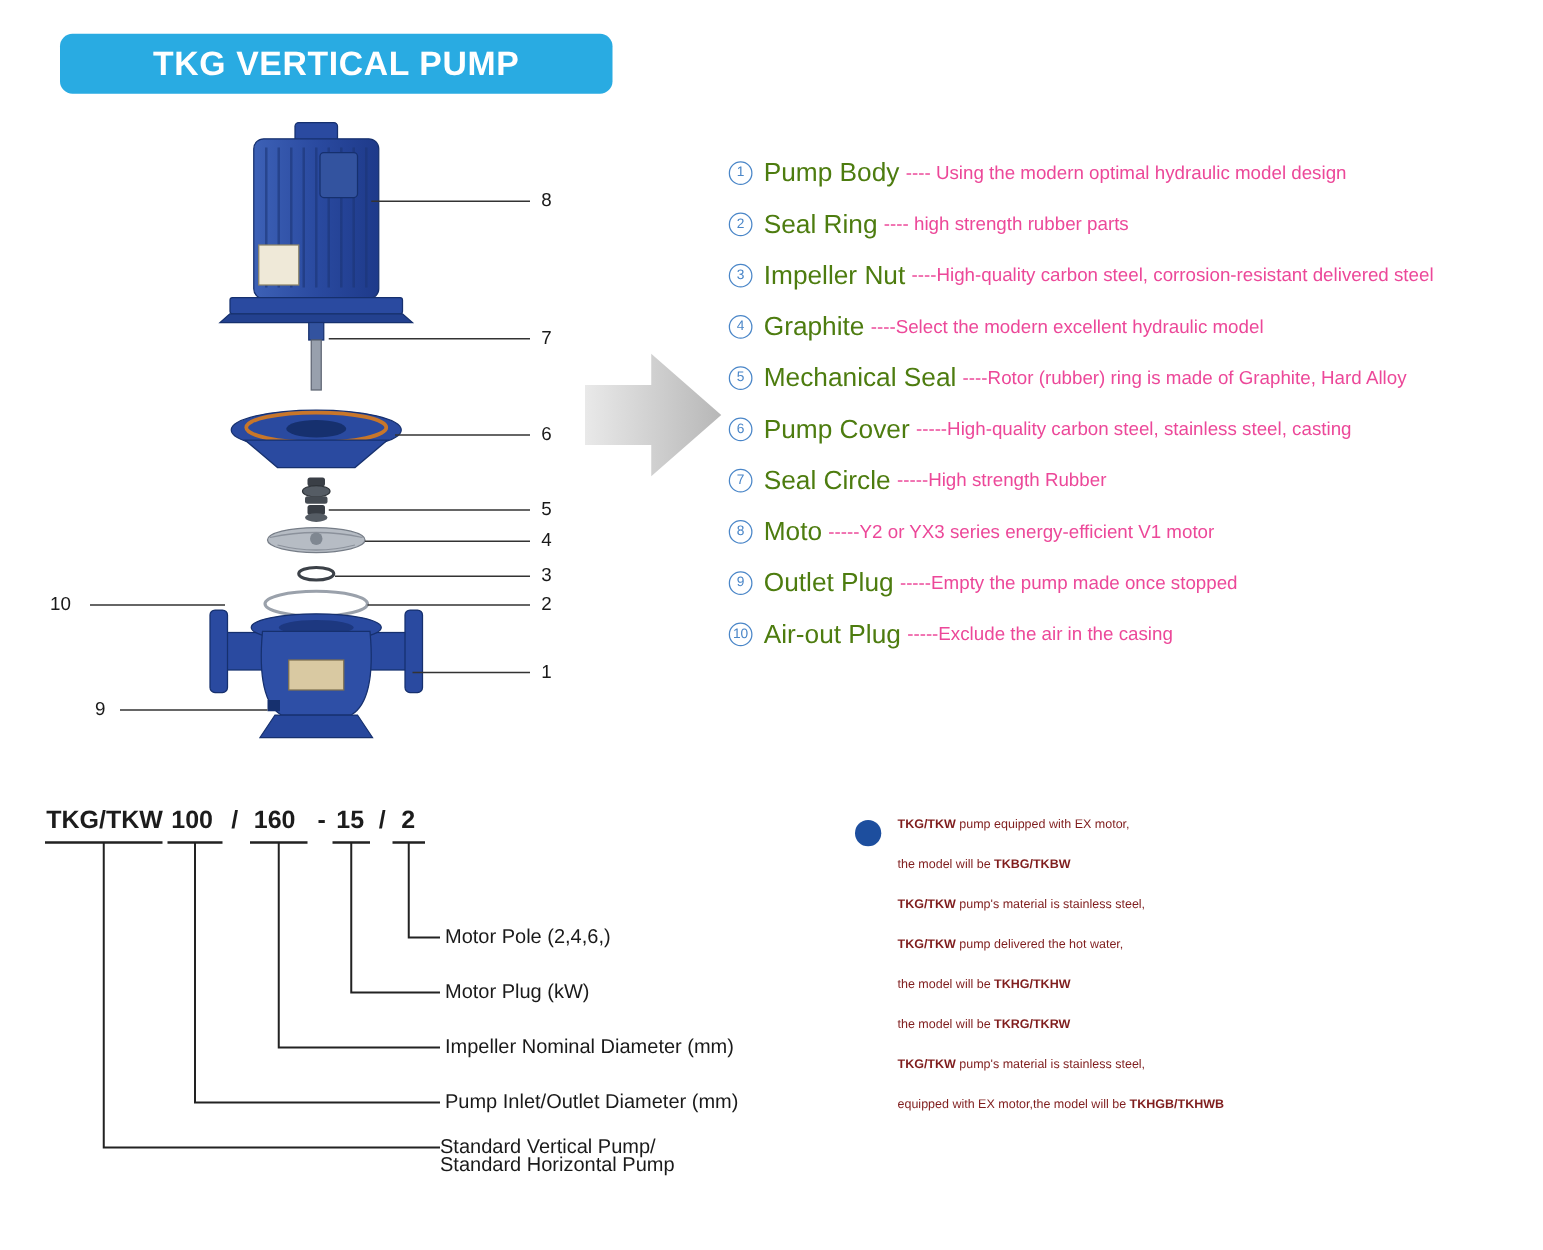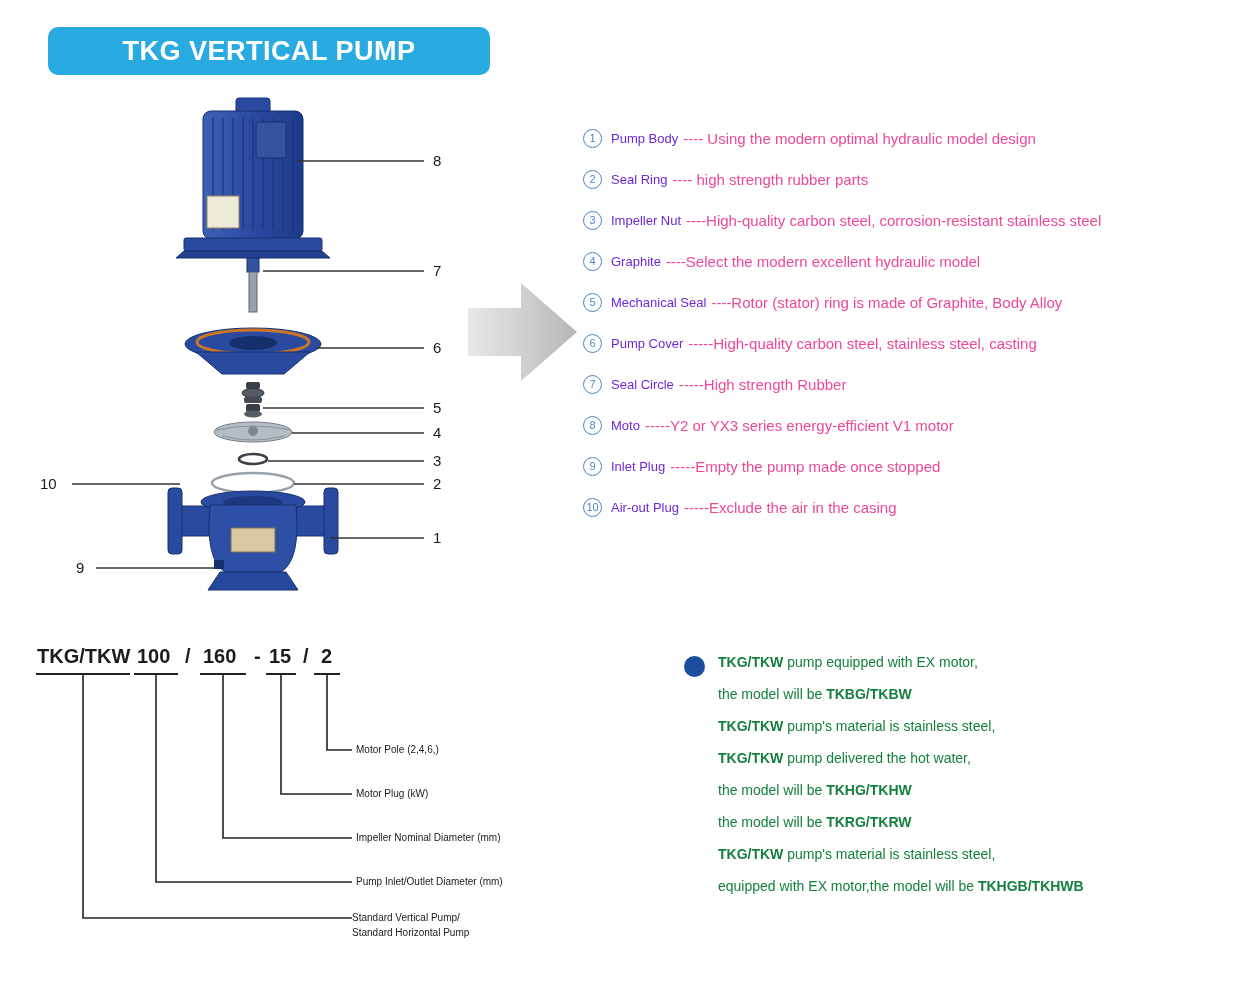--- a/index.html
+++ b/index.html
@@ -11,30 +11,30 @@
   .banner h1 { color:#ffffff; font-size:27px; font-weight:700; letter-spacing:.5px; }
 
   .art { position:absolute; left:0; top:0; width:1234px; height:1000px; }
 
   .co { position:absolute; font-size:15px; color:#1a1a1a; }
 
   .parts { position:absolute; left:583px; top:118px; width:651px; }
   .part-row { display:flex; align-items:center; height:41px; white-space:nowrap; font-size:15px; }
   .badge { flex:0 0 auto; width:19px; height:19px; border:1.4px solid #4a86c8; border-radius:50%;
            color:#4a86c8; font-size:11px; line-height:17px; text-align:center; margin-right:9px; }
-  .pname { color:#6d28d9; margin-right:5px; font-size:13px; }
+  .pname { color:#4d7c0f; margin-right:5px; font-size:21px; }
   .pdesc { color:#ec4899; }
 
   .tok { position:absolute; top:645px; font-size:20px; font-weight:700; color:#1c1c1c; }
-  .mlabel { position:absolute; font-size:10px; line-height:15px; color:#1a1a1a; white-space:pre-line; }
+  .mlabel { position:absolute; font-size:16px; line-height:15px; color:#1a1a1a; white-space:pre-line; }
 
   .bullet { position:absolute; left:684px; top:656px; width:21px; height:21px;
             border-radius:50%; background:#1d4e9e; }
   .notes { position:absolute; left:718px; top:654px; width:480px; }
-  .note-line { height:32px; font-size:14px; color:#15803d; white-space:nowrap; }
+  .note-line { height:32px; font-size:10px; color:#7f1d1d; white-space:nowrap; }
   .nb { font-weight:700; }
 </style>
 </head>
 <body>
 
 <div class="page">
 
   <div class="banner">
     <h1>TKG VERTICAL PUMP</h1>
   </div>
@@ -147,50 +147,50 @@
       <span class="pdesc">---- Using the modern optimal hydraulic model design</span>
     </div>
     <div class="part-row">
       <span class="badge">2</span>
       <span class="pname">Seal Ring</span>
       <span class="pdesc">---- high strength rubber parts</span>
     </div>
     <div class="part-row">
       <span class="badge">3</span>
       <span class="pname">Impeller Nut</span>
-      <span class="pdesc">----High-quality carbon steel, corrosion-resistant stainless steel</span>
+      <span class="pdesc">----High-quality carbon steel, corrosion-resistant delivered steel</span>
     </div>
     <div class="part-row">
       <span class="badge">4</span>
       <span class="pname">Graphite</span>
       <span class="pdesc">----Select the modern excellent hydraulic model</span>
     </div>
     <div class="part-row">
       <span class="badge">5</span>
       <span class="pname">Mechanical Seal</span>
-      <span class="pdesc">----Rotor (stator) ring is made of Graphite, Body Alloy</span>
+      <span class="pdesc">----Rotor (rubber) ring is made of Graphite, Hard Alloy</span>
     </div>
     <div class="part-row">
       <span class="badge">6</span>
       <span class="pname">Pump Cover</span>
       <span class="pdesc">-----High-quality carbon steel, stainless steel, casting</span>
     </div>
     <div class="part-row">
       <span class="badge">7</span>
       <span class="pname">Seal Circle</span>
       <span class="pdesc">-----High strength Rubber</span>
     </div>
     <div class="part-row">
       <span class="badge">8</span>
       <span class="pname">Moto</span>
       <span class="pdesc">-----Y2 or YX3 series energy-efficient V1 motor</span>
     </div>
     <div class="part-row">
       <span class="badge">9</span>
-      <span class="pname">Inlet Plug</span>
+      <span class="pname">Outlet Plug</span>
       <span class="pdesc">-----Empty the pump made once stopped</span>
     </div>
     <div class="part-row">
       <span class="badge">10</span>
       <span class="pname">Air-out Plug</span>
       <span class="pdesc">-----Exclude the air in the casing</span>
     </div>
   </div>
 
   <span class="tok" style="left:37px">TKG/TKW</span>

